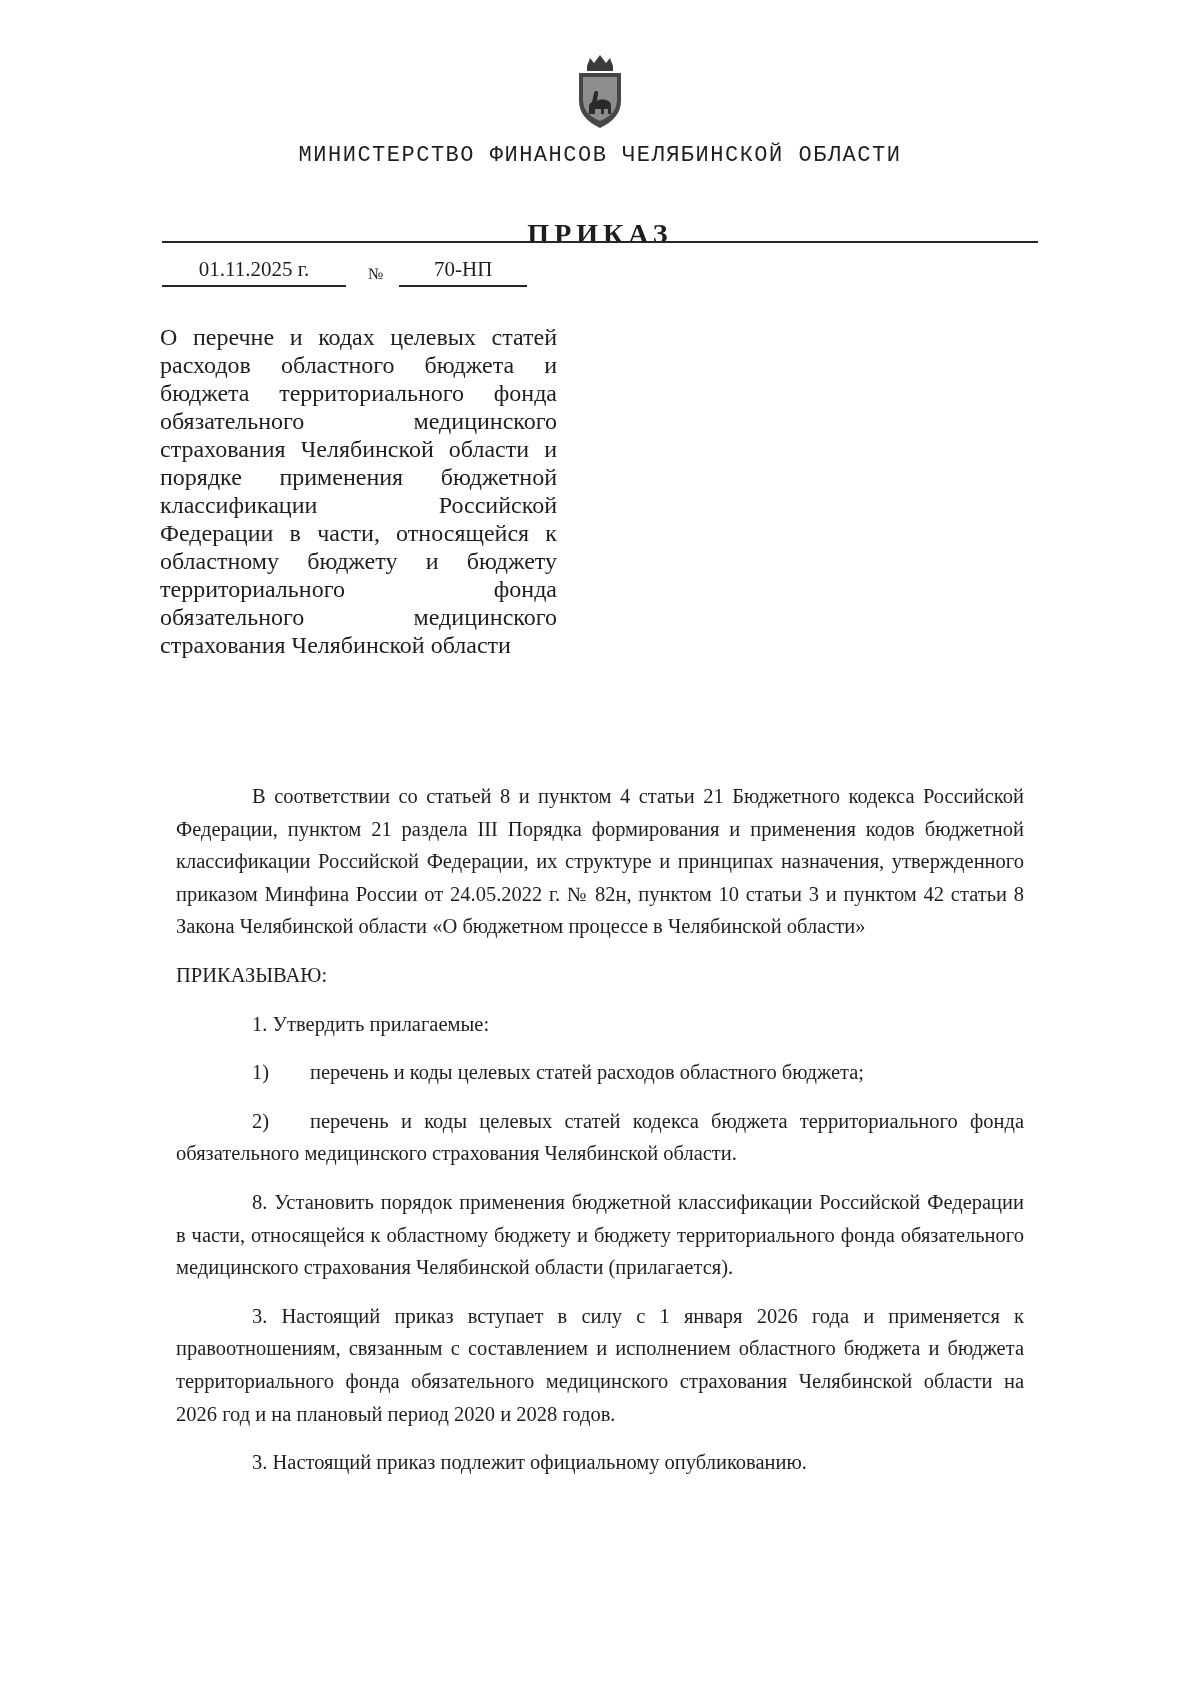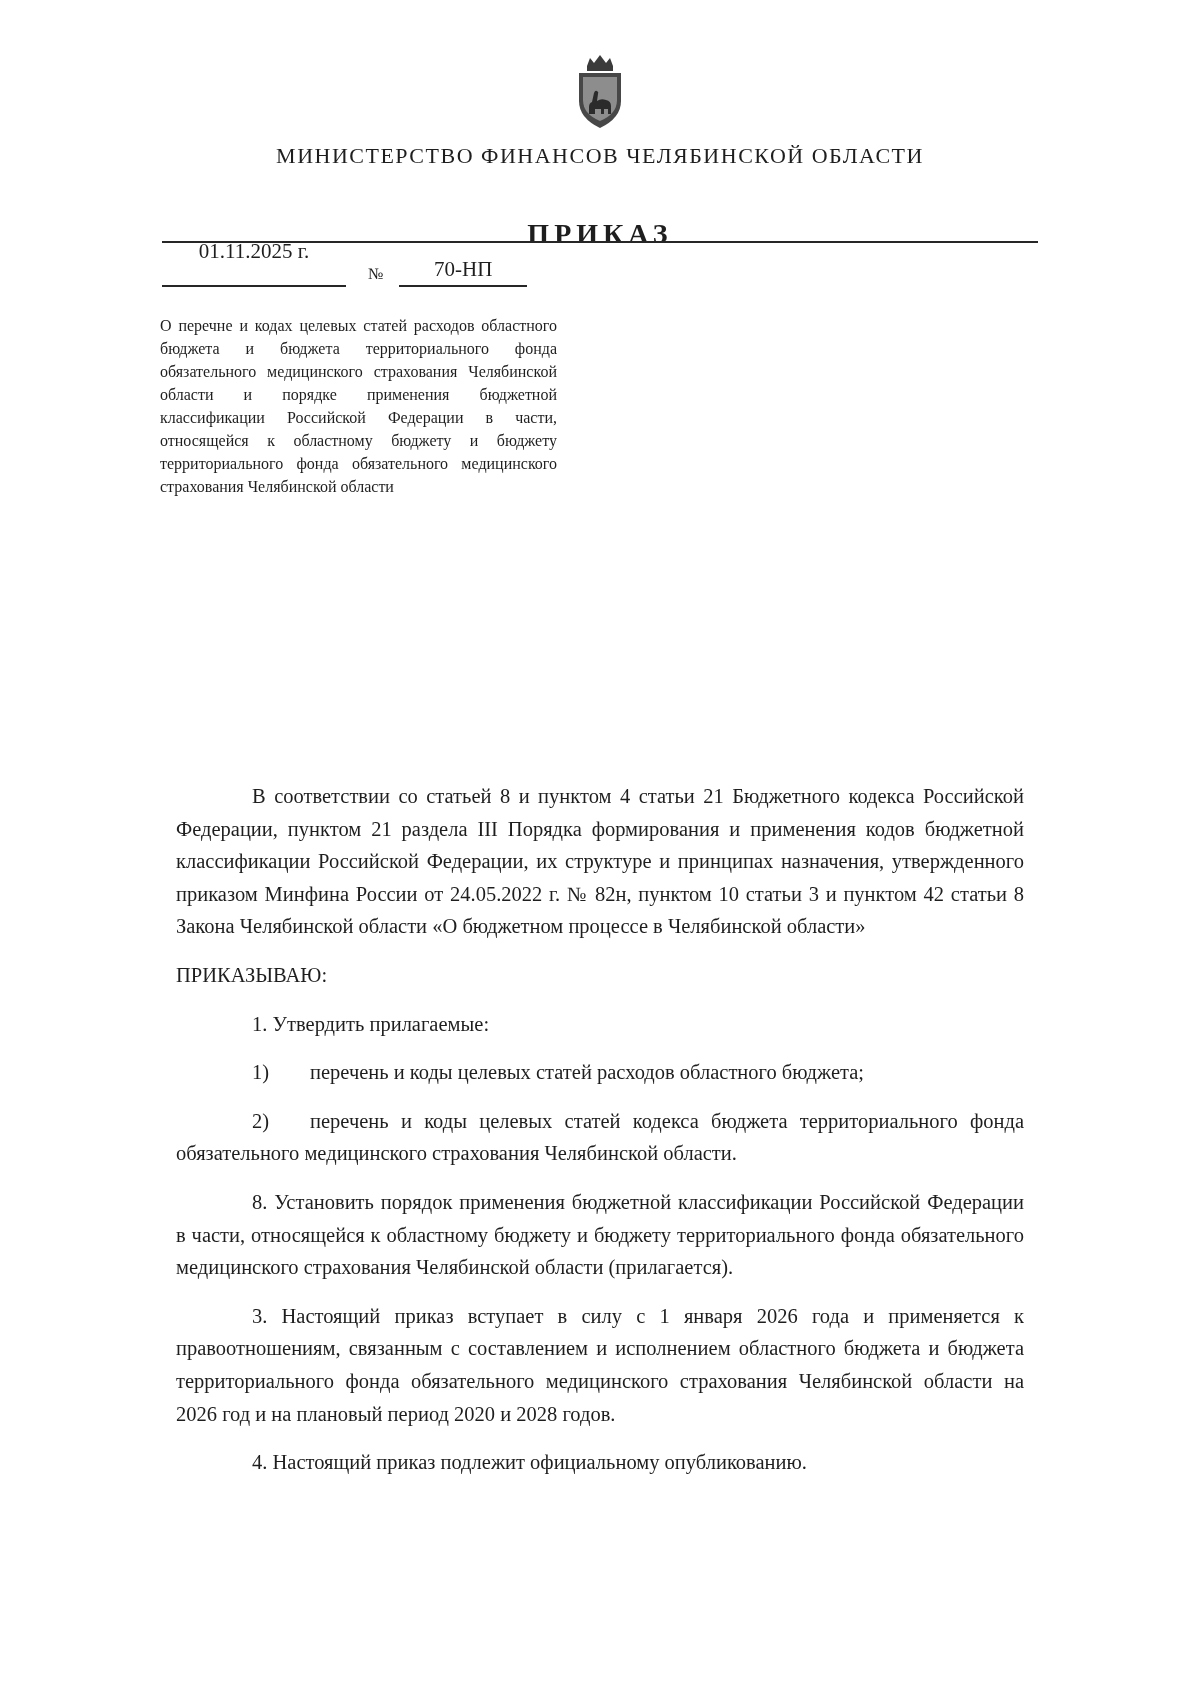--- a/index.html
+++ b/index.html
@@ -28,20 +28,21 @@
   }
   .ministry-name {
     position: absolute;
     top: 143px;
     left: 0;
     width: 100%;
     text-align: center;
     font-size: 22px;
     letter-spacing: 1.5px;
     white-space: nowrap;
+    font-family: Liberation Mono, monospace;
   }
   .doc-type {
     position: absolute;
     top: 190px;
     left: 0;
     width: 100%;
     text-align: center;
     font-size: 28px;
     font-weight: bold;
     letter-spacing: 5px;
@@ -61,40 +62,40 @@
     left: 162px;
     height: 37px;
     display: flex;
     align-items: flex-end;
   }
   .date-field {
     width: 184px;
     border-bottom: 2px solid #262626;
     text-align: center;
     font-size: 21px;
-    padding-bottom: 21px;
+    padding-bottom: 3px;
   }
   .num-sign {
     font-size: 16px;
     margin: 0 16px 4px 22px;
   }
   .number-field {
     width: 128px;
     border-bottom: 2px solid #262626;
     text-align: center;
     font-size: 21px;
     padding-bottom: 3px;
   }
   .subject-block {
     position: absolute;
-    top: 314px;
+    top: 323px;
     left: 160px;
     width: 397px;
-    font-size: 16px;
-    line-height: 23px;
+    font-size: 24px;
+    line-height: 28px;
     text-align: justify;
   }
   .body-block {
     position: absolute;
     top: 764px;
     left: 160px;
     width: 880px;
     font-size: 20.5px;
     line-height: 32.6px;
     text-align: justify;
@@ -145,16 +146,16 @@
     <p class="p-noindent">ПРИКАЗЫВАЮ:</p>
     <p class="p-indent">1. Утвердить прилагаемые:</p>
     <p class="p-indent">
       <span class="marker">1)</span><span>перечень и коды целевых статей расходов областного бюджета;</span>
     </p>
     <p class="p-indent">
       <span class="marker">2)</span><span>перечень и коды целевых статей кодекса бюджета территориального фонда обязательного медицинского страхования Челябинской области.</span>
     </p>
     <p class="p-indent">8. Установить порядок применения бюджетной классификации Российской Федерации в части, относящейся к областному бюджету и бюджету территориального фонда обязательного медицинского страхования Челябинской области (прилагается).</p>
     <p class="p-indent">3. Настоящий приказ вступает в силу с 1 января 2026 года и применяется к правоотношениям, связанным с составлением и исполнением областного бюджета и бюджета территориального фонда обязательного медицинского страхования Челябинской области на 2026 год и на плановый период 2020 и 2028 годов.</p>
-    <p class="p-indent">4. Настоящий приказ подлежит официальному опубликованию.</p>
+    <p class="p-indent">3. Настоящий приказ подлежит официальному опубликованию.</p>
   </div>
 
 </div>
 
 </body></html>

